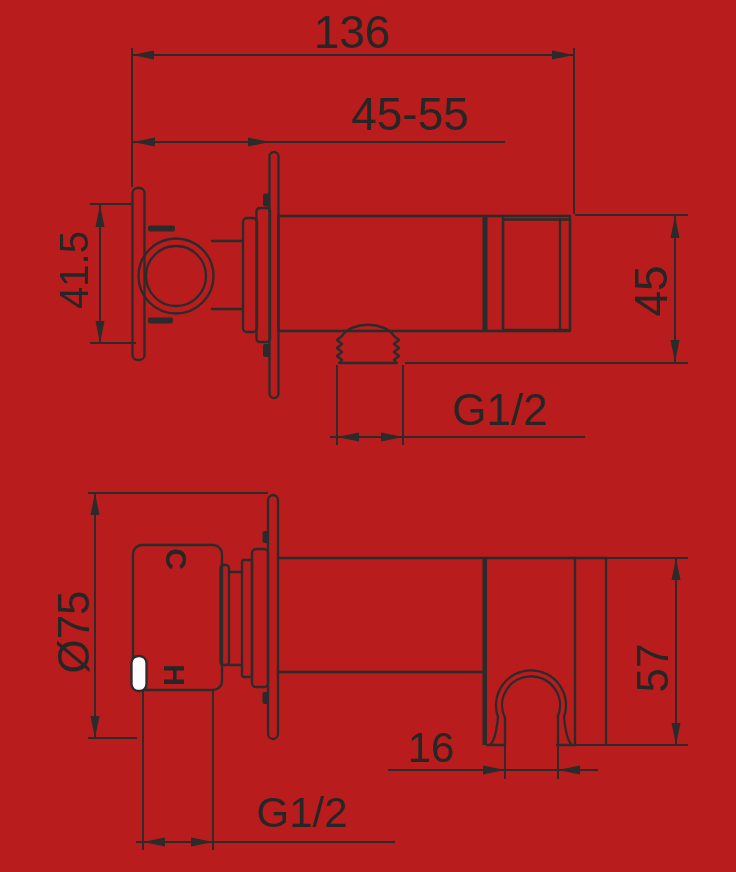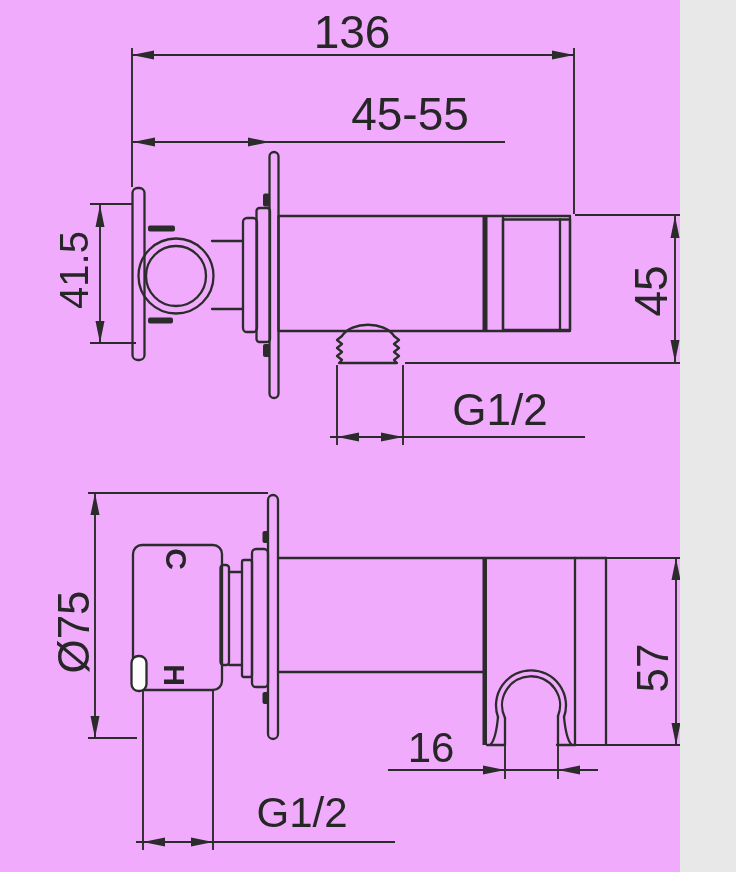--- a/index.html
+++ b/index.html
@@ -1,16 +1,16 @@
 <!DOCTYPE html>
 <html><head>
 <meta charset="utf-8">
 <style>
   html,body{margin:0;padding:0;background:#e8e8e8;}
-  .stage{width:680px;height:872px;position:relative;background:#f0abfc;overflow:hidden;
+  .stage{width:736px;height:872px;position:relative;background:#b91c1c;overflow:hidden;
          font-family:"Liberation Sans", sans-serif;}
   svg{position:absolute;left:0;top:0;}
   .ln{stroke:#2b2b2b;fill:none;stroke-width:2.3;stroke-linecap:round;stroke-linejoin:round;}
   .dim{stroke:#2b2b2b;fill:none;stroke-width:1.9;stroke-linecap:butt;}
   .arr{fill:#2b2b2b;stroke:none;}
   .solid{fill:#2b2b2b;stroke:none;}
   .whitefill{fill:#fcfcfc;}
   text{fill:#262626;font-family:"Liberation Sans", sans-serif;}
   .t46{font-size:46px;}
   .t44{font-size:44px;}

